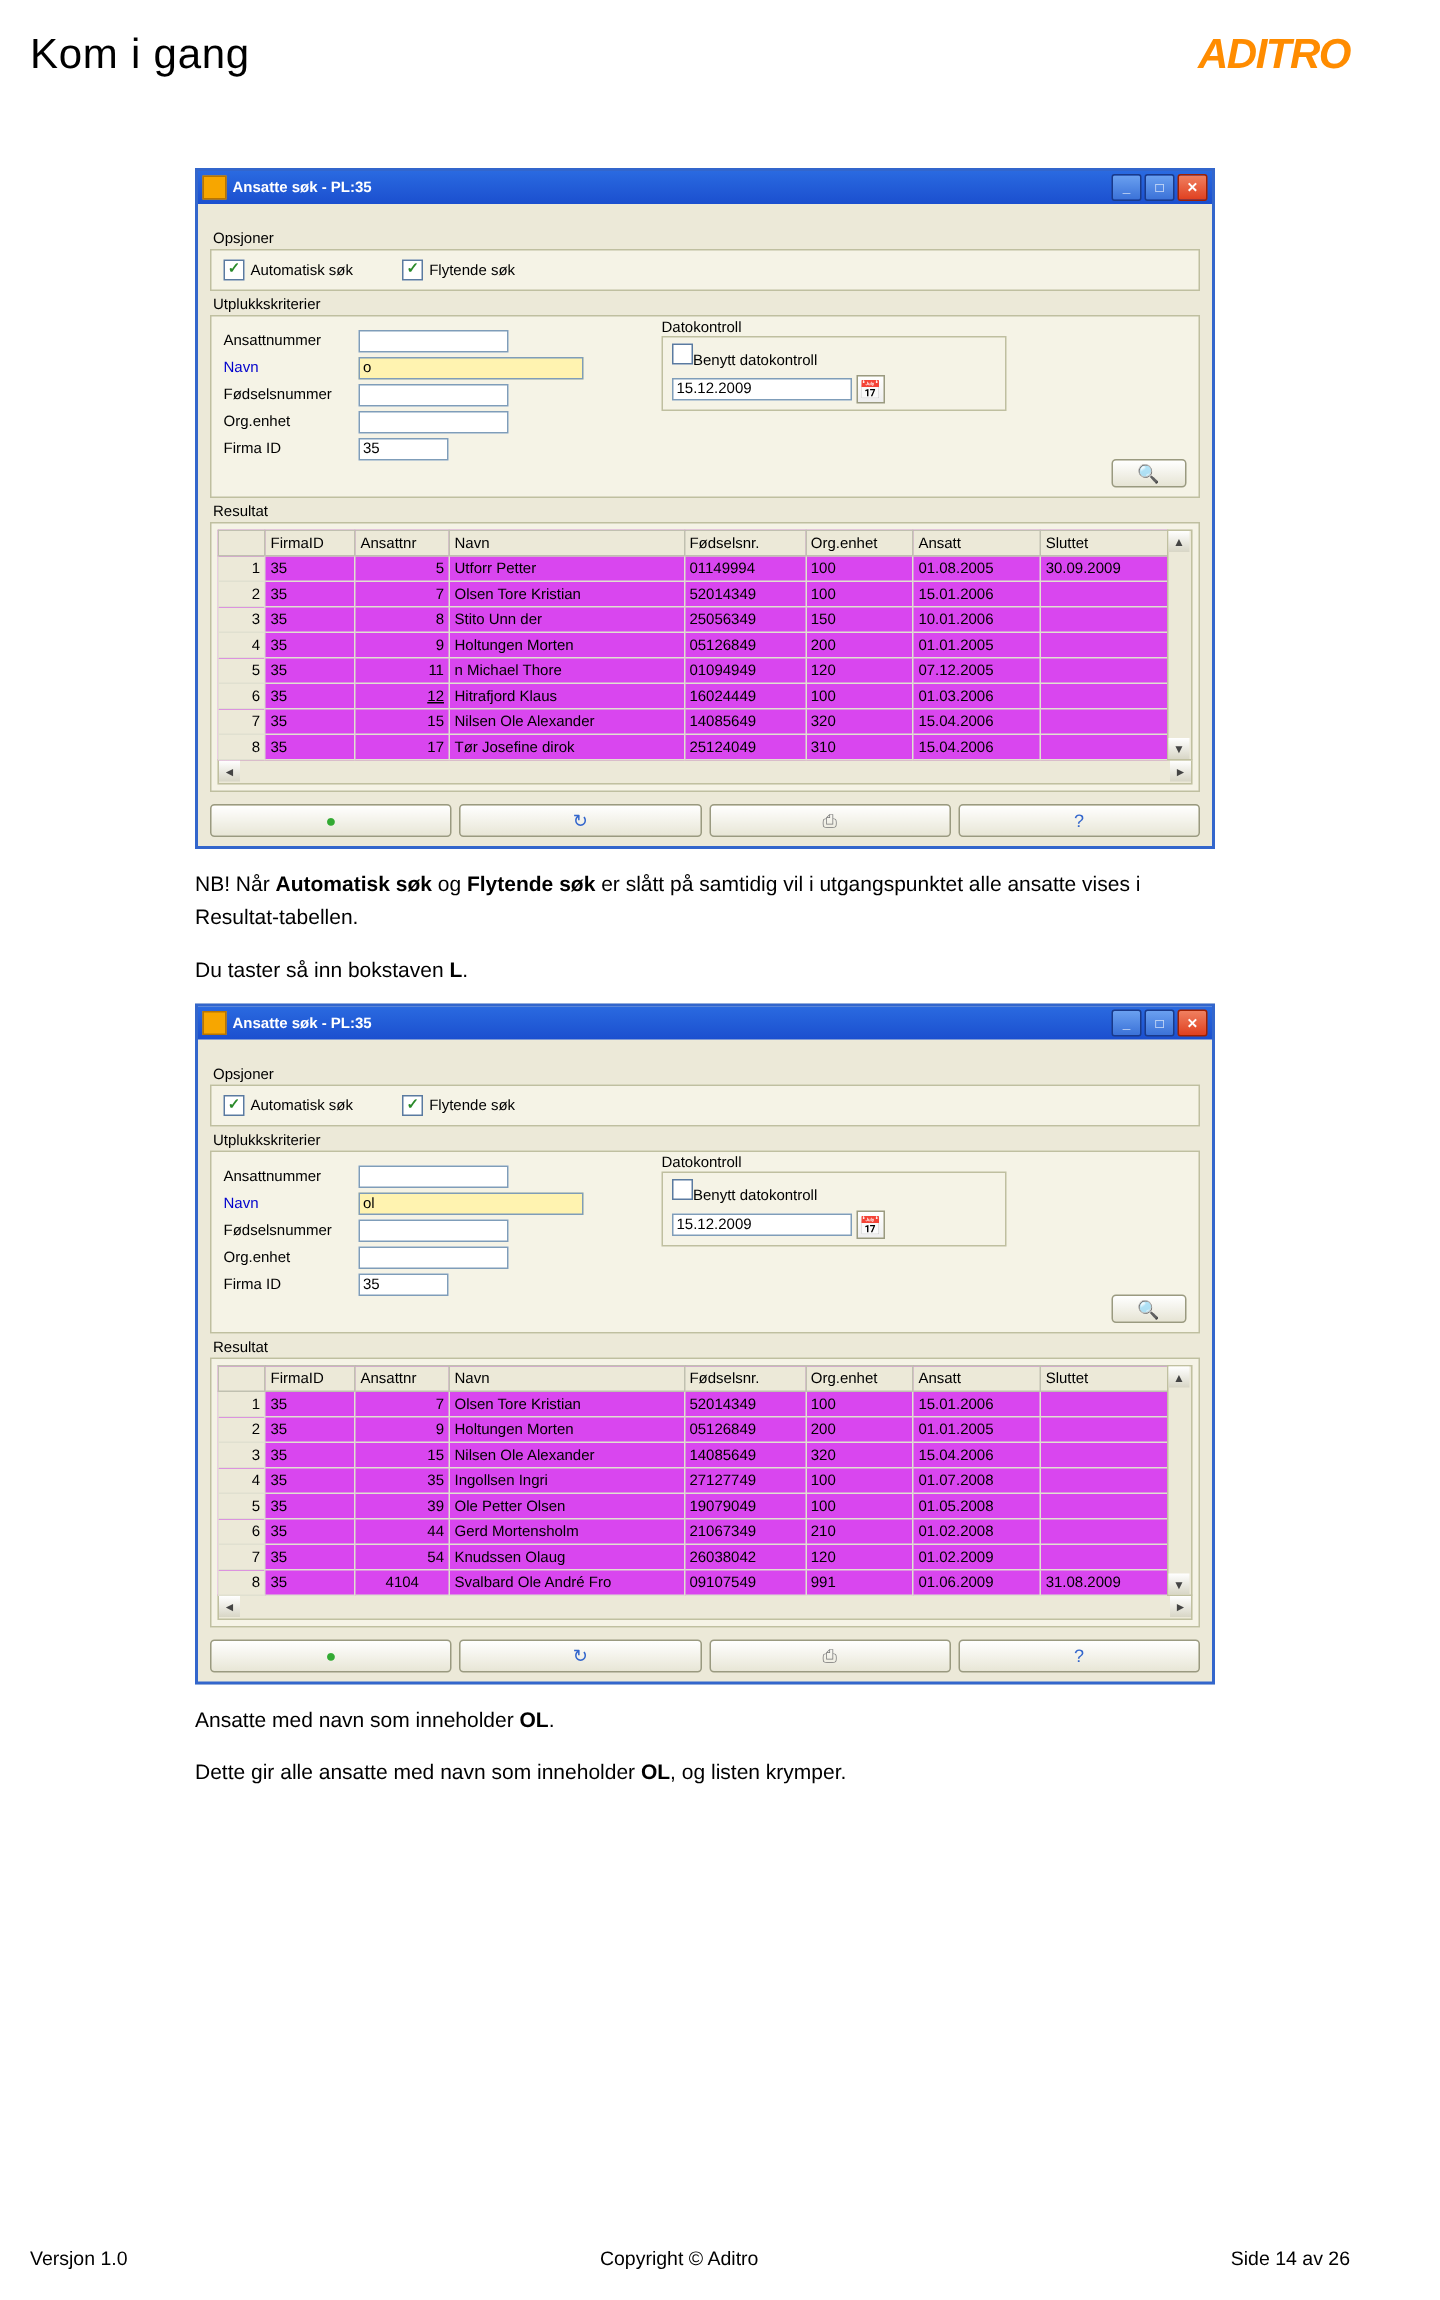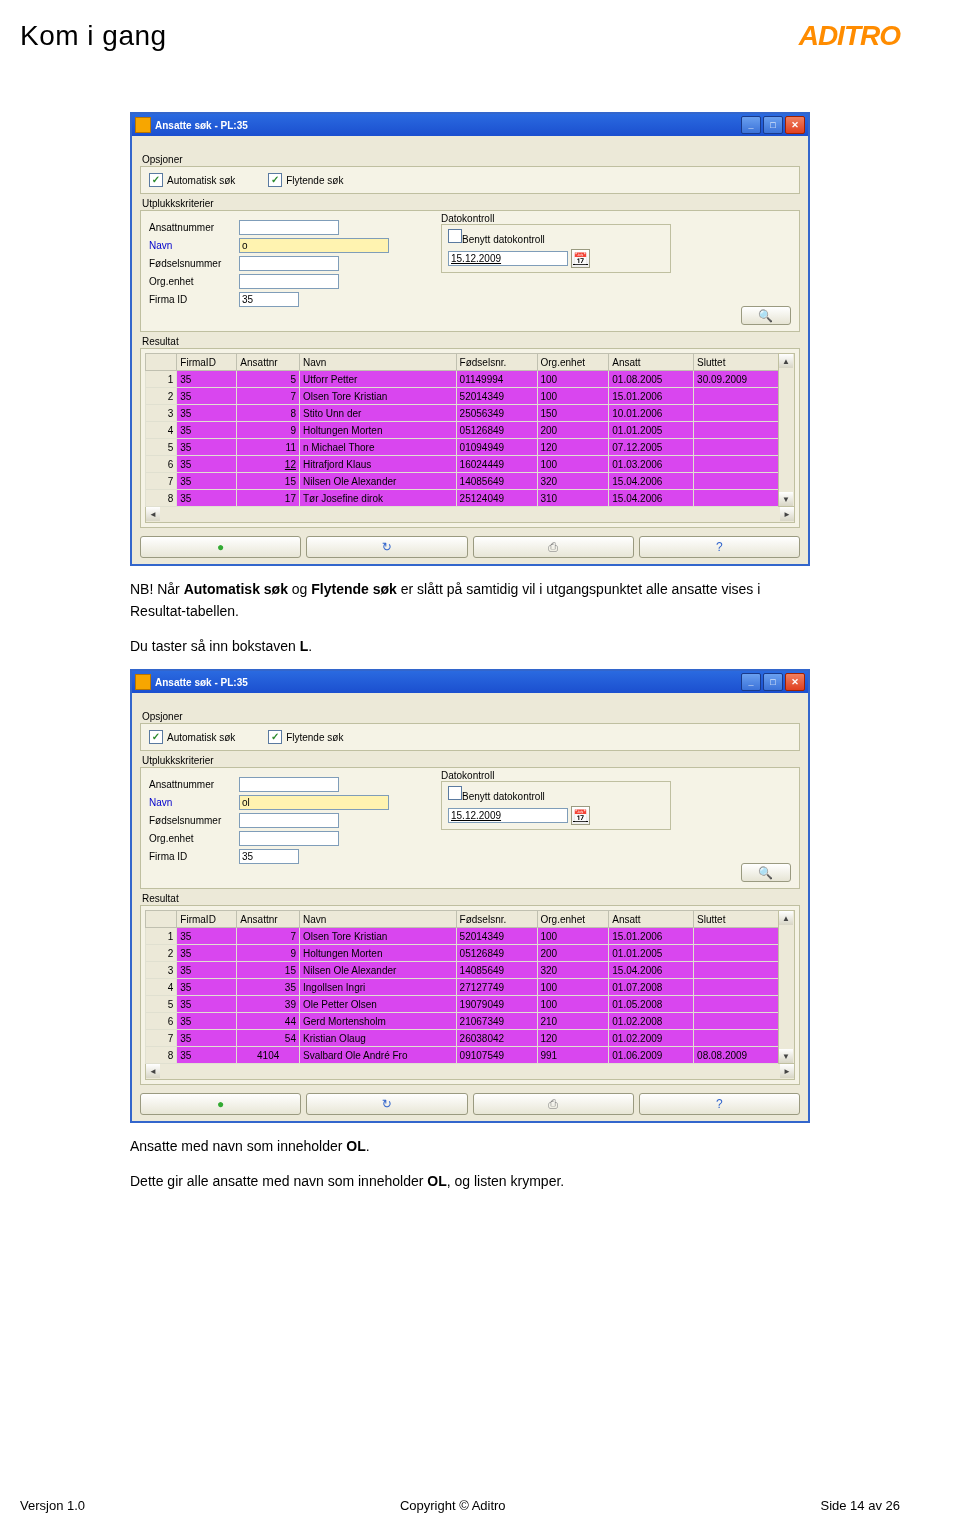--- a/index.html
+++ b/index.html
@@ -21,21 +21,21 @@
 .grp { border:1px solid #bfbfa0; background:#f5f3e6; padding:6px 8px; margin-bottom:4px; position:relative; }
 .opts .chk { display:inline-flex; align-items:center; gap:4px; margin-right:30px; }
 .chkbox { width:12px; height:12px; border:1px solid #5a7aa0; background:#fff; display:inline-flex; align-items:center; justify-content:center; font-size:10px; color:#2a8a2a; font-weight:bold; line-height:1;}
 .crit-row { display:flex; align-items:center; margin:3px 0; }
 .crit-label { width:90px; font-size:10px; }
 .crit-label.blue { color:#0000cc; }
 .txt { border:1px solid #7f9db9; background:#fff; height:15px; padding:0 2px; font-size:10px; display:flex; align-items:center; box-sizing:border-box;}
 .txt.hl { background:#fff3b0; }
 .crit-left { width:260px; }
 .crit-right { position:absolute; left:300px; top:2px; width:230px; }
-.date-row { display:flex; align-items:center; gap:3px; margin-top:4px;text-decoration:underline;}
+.date-row { display:flex; align-items:center; gap:3px; margin-top:4px;}
 .cal-btn { width:17px; height:17px; border:1px solid #9a9a80; background:linear-gradient(#fff,#eee); display:flex; align-items:center; justify-content:center;}
 .mag-btn { width:48px; height:17px; border:1px solid #9a9a80; background:linear-gradient(#fff,#e6e4d4); border-radius:3px; display:flex; align-items:center; justify-content:center; margin-left:auto;}
 .res-wrap { position:relative; display:flex; }
 .res-table { border-collapse:collapse; font-size:10px; background:#d946ef; table-layout:fixed; width:100%; }
 .res-table th { background:#ece9d8; border:1px solid #c0c0b0; padding:1px 3px; font-weight:normal; text-align:left; height:14px; }
 .res-table td { border:1px solid #e0e0d0; padding:1px 3px; height:14px; white-space:nowrap; overflow:hidden;}
 .rownum { background:#ece9d8; width:22px; text-align:right; padding-right:4px; border:1px solid #c0c0b0;}
 .vscroll { width:15px; background:#ece9d8; border:1px solid #c0c0a0; display:flex; flex-direction:column; justify-content:space-between; margin-left:-1px;}
 .hscroll { height:15px; background:#ece9d8; border:1px solid #c0c0a0; display:flex; justify-content:space-between; margin-top:-1px;}
 .sb-btn { width:14px; height:14px; background:linear-gradient(#fff,#d8d6c6); display:flex; align-items:center; justify-content:center; font-size:8px; color:#444; }
@@ -415,35 +415,35 @@
                       <td>Gerd Mortensholm</td>
                       <td>21067349</td>
                       <td>210</td>
                       <td>01.02.2008</td>
                       <td></td>
                     </tr>
                     <tr>
                       <td class="rownum">7</td>
                       <td>35</td>
                       <td style="text-align: right;">54</td>
-                      <td>Kristian Olaug</td>
+                      <td>Knudssen Olaug</td>
                       <td>26038042</td>
                       <td>120</td>
                       <td>01.02.2009</td>
                       <td></td>
                     </tr>
                     <tr>
                       <td class="rownum">8</td>
                       <td>35</td>
                       <td style="text-align: center;">4104</td>
                       <td>Svalbard Ole André Fro</td>
                       <td>09107549</td>
                       <td>991</td>
                       <td>01.06.2009</td>
-                      <td>08.08.2009</td>
+                      <td>31.08.2009</td>
                     </tr>
                   </tbody>
               </table>
             </div>
             <div class="vscroll">
                 <div class="sb-btn">▲</div>
                 <div class="sb-btn">▼</div>
               </div>
           </div>
           <div class="hscroll">

